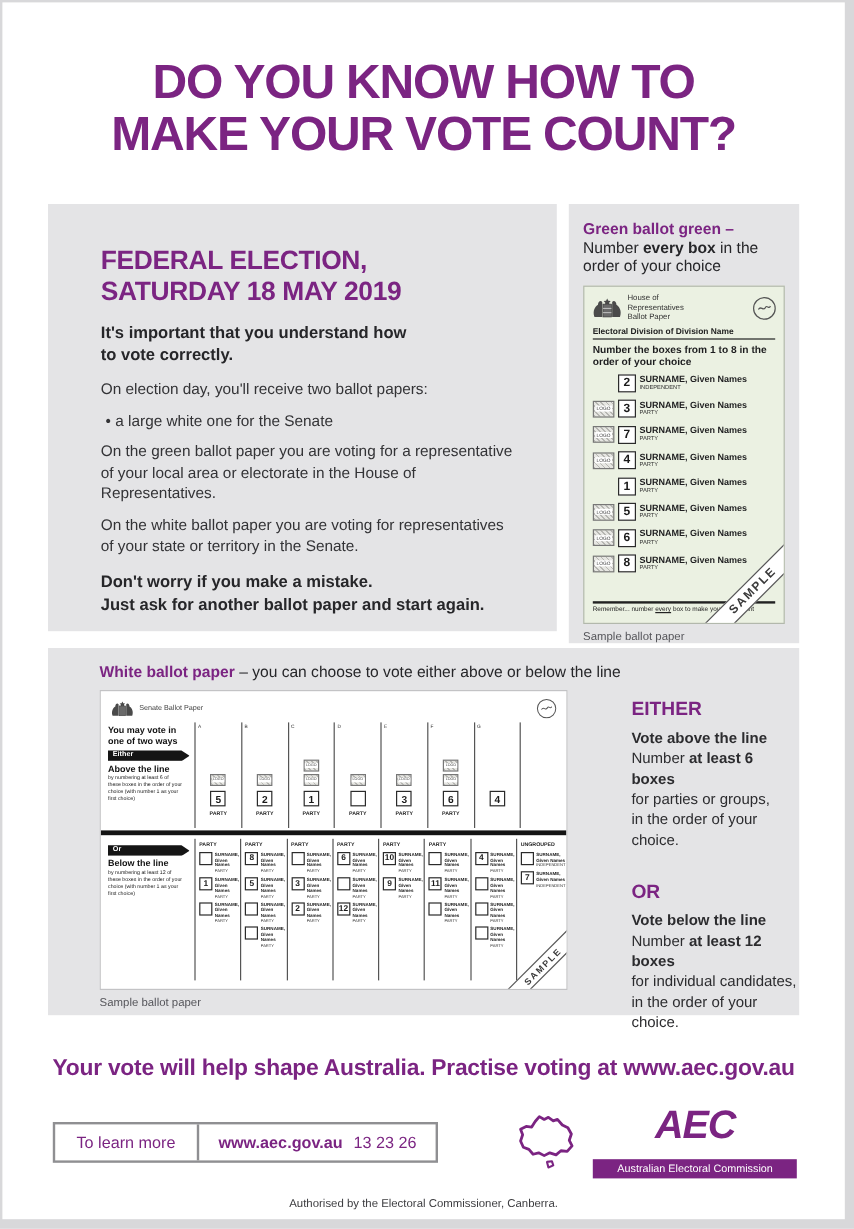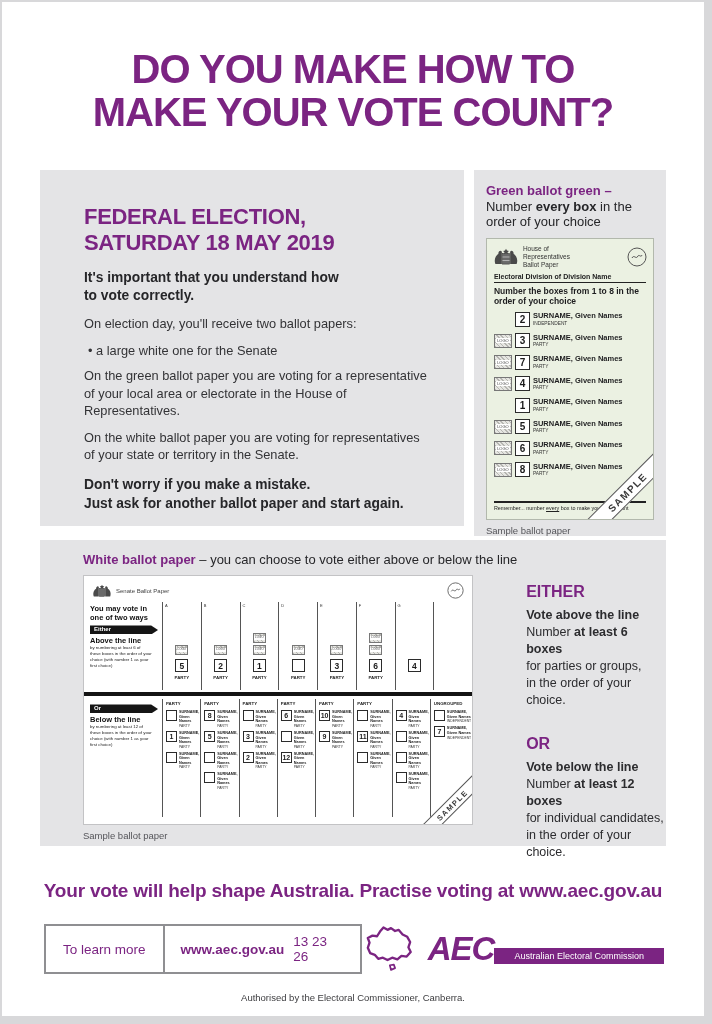--- a/index.html
+++ b/index.html
@@ -68,37 +68,37 @@
   .num-box.nb{width:11px;height:11px;font-size:7px;}
   .btl-lbl b{display:block;font-size:3.8px;line-height:1.2;color:#222;}
   .btl-lbl i{display:block;font-style:normal;font-size:3.4px;color:#333;}
   .right-instr{margin-left:53px;width:175px;color:var(--ink);}
   .ei-title{color:var(--purple);font-weight:bold;font-size:16px;margin:8px 0 6px;}
   .ei-line{font-size:12.5px;line-height:17px;color:#2c2c2f;}
   .or-block{margin-top:26px;}
   
   .tagline{margin:34px 20px 0;text-align:center;color:var(--purple);font-size:19px;font-weight:bold;letter-spacing:-0.2px;}
   .footer-row{margin:20px 40px 0 42px;display:flex;justify-content:space-between;align-items:center;}
-  .learn-box{display:flex;border:2px solid #8f8f92;height:50px;box-sizing:border-box;}
+  .learn-box{display:flex;border:2px solid #8f8f92;height:34px;box-sizing:border-box;}
   .learn-cell1{width:118px;display:flex;align-items:center;justify-content:center;color:var(--purple);font-size:13.5px;}
   .learn-cell2{border-left:2px solid #8f8f92;display:flex;align-items:center;gap:9px;padding:0 16px;color:var(--purple);font-size:13.5px;}
   .learn-cell2 b{font-size:13.5px;}
   .aec-logo{display:flex;align-items:center;gap:8px;}
-  .aec-right{display:flex;flex-direction:row;align-items:center;}
+  .aec-right{display:flex;flex-direction:column;align-items:center;}
   .aec-text{color:var(--purple);font-size:33px;font-weight:bold;font-style:italic;line-height:30px;letter-spacing:-1px;}
   .aec-banner{background:var(--purple);color:#fff;font-size:9px;font-weight:normal;padding:3px 20px;margin-top:14px;white-space:nowrap;}
   .authorised{margin-top:16px;text-align:center;font-size:9.5px;color:#3c3c3f;}
 </style>
 </head>
 <body>
 
 <div class="poster">
 
   <div class="title">
-    <div>DO YOU MAKE HOW TO</div>
+    <div>DO YOU KNOW HOW TO</div>
     <div>MAKE YOUR VOTE COUNT?</div>
   </div>
 
   <div class="row1">
     <section class="info-panel">
       <div class="info-h2">
         <div>FEDERAL ELECTION,</div>
         <div>SATURDAY 18 MAY 2019</div>
       </div>
       <div class="intro">

